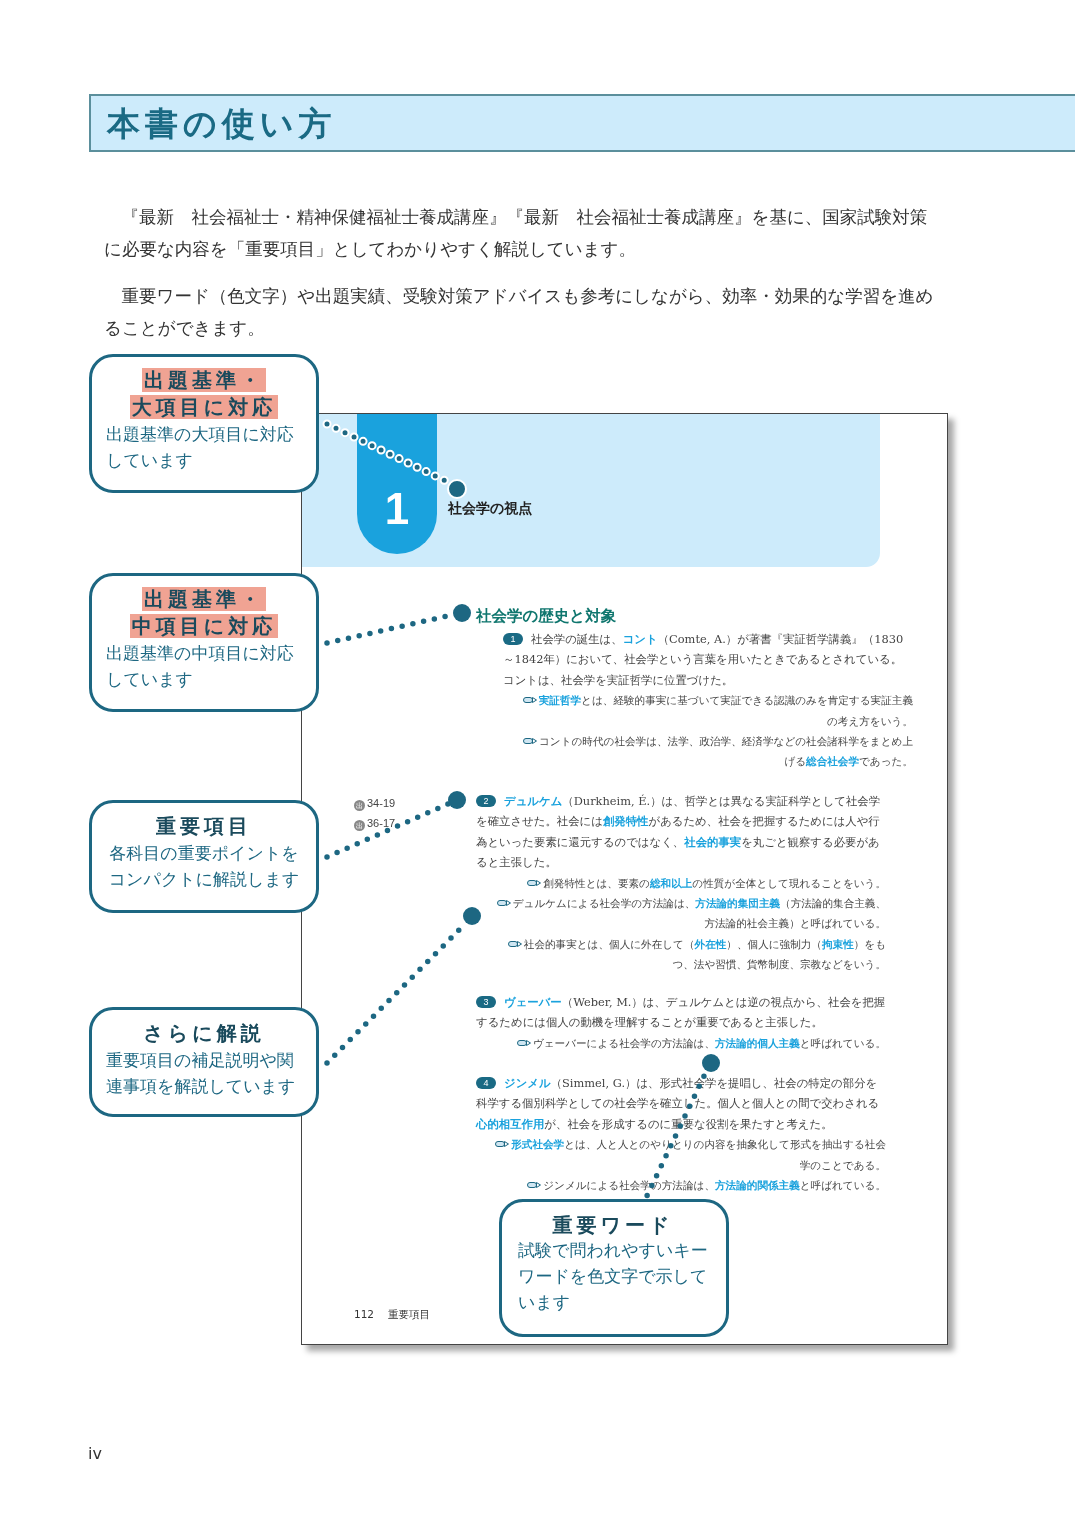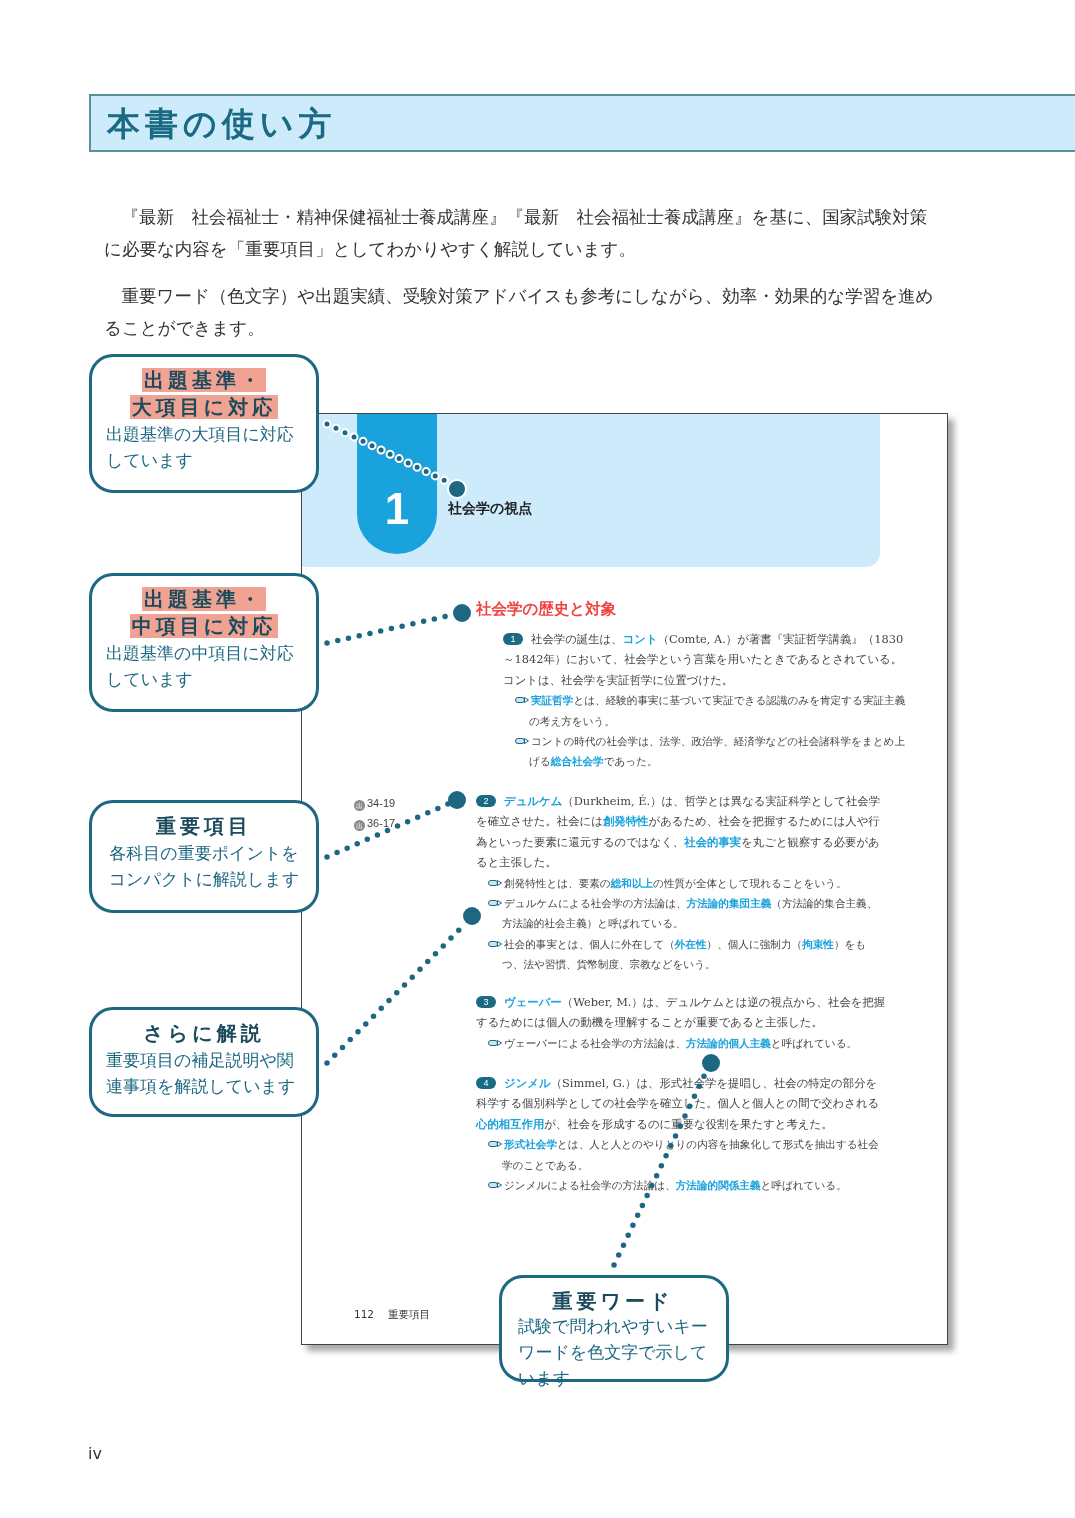--- a/index.html
+++ b/index.html
@@ -28,47 +28,47 @@
       position:absolute; left:0; top:0; width:578px; height:153px;
       background:#cdebfb; border-bottom-right-radius:14px;
     }
     .chapter-tab {
       position:absolute; left:55px; top:0; width:80px; height:140px;
       background:#1aa2dd; border-bottom-left-radius:40px; border-bottom-right-radius:40px;
     }
     .chapter-num { position:absolute; left:0; width:80px; top:70px; text-align:center; color:#fff; font-size:44px; font-weight:bold; font-family:"Liberation Sans", sans-serif; }
     .chapter-title { position:absolute; left:146px; top:86px; font-size:14px; font-weight:bold; color:#222; }
 
-    .section-heading { position:absolute; left:174px; top:185px; font-size:15.5px; font-weight:bold; color:#ef4444; }
+    .section-heading { position:absolute; left:174px; top:192px; font-size:15.5px; font-weight:bold; color:#0f766e; }
     .item { position:absolute; left:174px; width:410px; font-family:"DejaVu Serif", "Liberation Serif", serif; font-size:11.4px; line-height:20.4px; color:#444; }
     .num-badge {
       display:inline-block; width:20px; height:12px; border-radius:7px; background:#1a6a84; color:#fff;
       font-family:"Liberation Sans", sans-serif; font-size:9px; line-height:12px; text-align:center; vertical-align:1px; margin-right:8px;
     }
     .kw { color:#1aa2dd; font-family:"DejaVu Sans", sans-serif; font-weight:bold; }
-    .note { font-family:"DejaVu Sans", sans-serif; font-size:10.6px; padding-left:26px; text-indent:-14px; margin-left:0; }
+    .note { font-family:"DejaVu Sans", sans-serif; font-size:10.6px; padding-left:26px; text-indent:-14px; margin-left:0;text-align:right; }
     .note .pencil { display:inline-block; width:14px; height:8px; vertical-align:0; margin-right:2px; text-indent:0; }
     .ref-list { position:absolute; left:52px; top:379px; font-family:"Liberation Sans", sans-serif; font-size:11px; line-height:20px; color:#444; }
     .ref-icon { display:inline-block; width:11px; height:11px; border-radius:50%; background:#888; color:#fff; font-size:7px; line-height:11px; text-align:center; vertical-align:-1px; margin-right:2px; }
     .page-footer { position:absolute; left:52px; top:894px; font-size:10.5px; color:#333; }
     .page-footer span { margin-right:14px; }
 
     
     .callout {
       position:absolute; background:#fff; border:3px solid #1d6782; border-radius:24px; box-sizing:border-box;
       padding:10px 14px; color:#1d6782;
     }
     .callout .head { text-align:center; font-weight:bold; font-size:20px; line-height:27px; letter-spacing:4px; color:#1a4a5c; }
     .callout .head .hl { background:#f0a393; padding:0 2px; }
     .callout .body { font-size:17px; line-height:26px; color:#1d6782; }
     .c1 { left:89px; top:354px; width:230px; height:139px; }
     .c2 { left:89px; top:573px; width:230px; height:139px; }
     .c3 { left:89px; top:800px; width:230px; height:113px; }
     .c4 { left:89px; top:1007px; width:230px; height:110px; }
-    .c5 { left:499px; top:1275px; width:230px; height:107px;padding-left:12px; }
+    .c5 { left:499px; top:1199px; width:230px; height:138px;padding-left:12px; }
     .c5 .body { padding-left:4px;font-family:Liberation Mono, monospace; }
 
     svg.connectors { position:absolute; left:0; top:0; width:1075px; height:1518px; pointer-events:none; }
     .page-num-iv { position:absolute; left:88px; top:1444px; font-size:16px; color:#333; }
   </style>
 </head>
 <body>
 
 <div class="title-box">
   <div class="title-text">本書の使い方</div>

